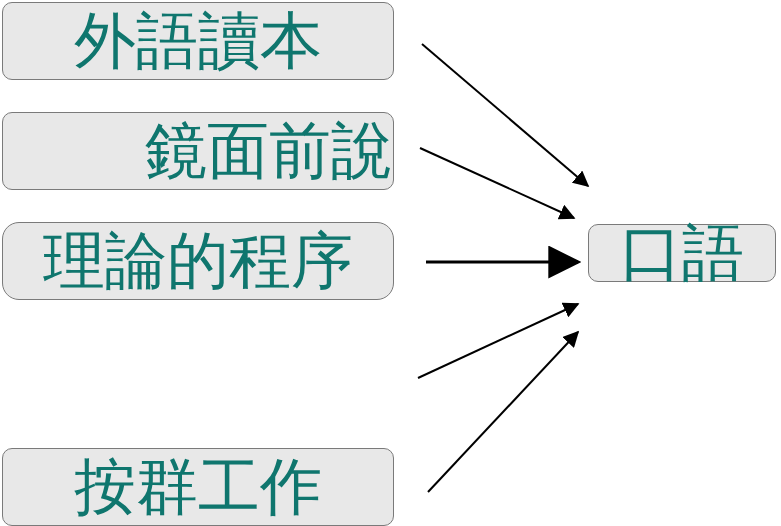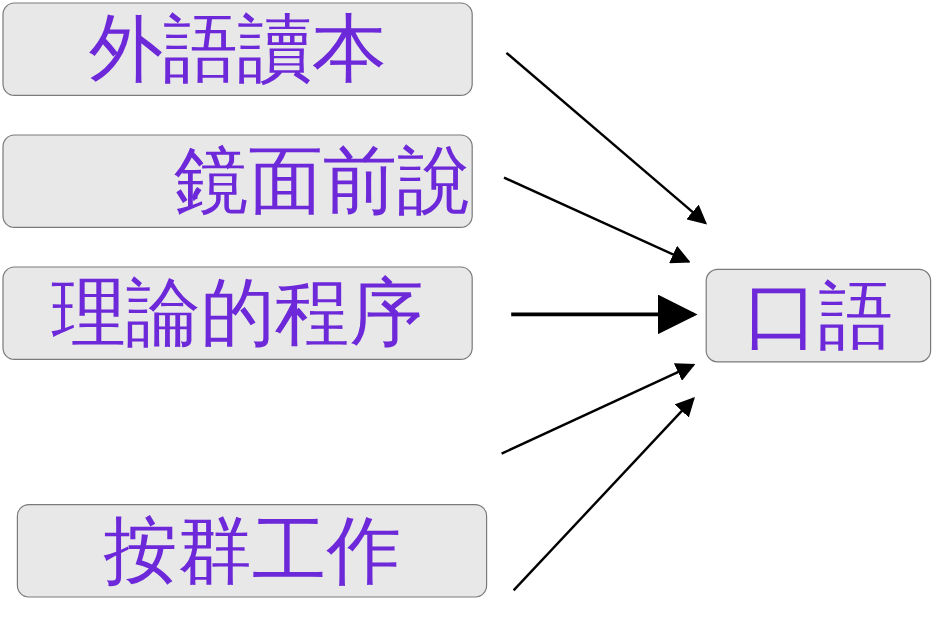--- a/index.html
+++ b/index.html
@@ -17,37 +17,37 @@
   }
   .box {
     position: absolute;
     box-sizing: border-box;
     background: #e8e8e8;
     border: 1px solid #7a7a7a;
     border-radius: 10px;
     display: flex;
     align-items: center;
     justify-content: center;
-    color: #6d28d9;
+    color: #0f766e;
     font-size: 62px;
     line-height: 1;
     white-space: nowrap;
     font-weight: 400;
   }
   .src-box { left: 2px; width: 392px; height: 78px; }
   .src-1 { top: 2px; }
   .src-2 { top: 112px; justify-content: flex-end; }
-  .src-3 { top: 222px; }
+  .src-3 { top: 222px; border-radius: 17px; }
   .src-4 { top: 332px; }
-  .src-5 { top: 420px; margin-left: 12px; }
+  .src-5 { top: 448px; }
   .target-box {
     left: 588px;
     top: 224px;
     width: 188px;
-    height: 78px;
+    height: 58px;
   }
   .arrow-layer {
     position: absolute;
     left: 0;
     top: 0;
     width: 781px;
     height: 526px;
     pointer-events: none;
   }
 </style>

